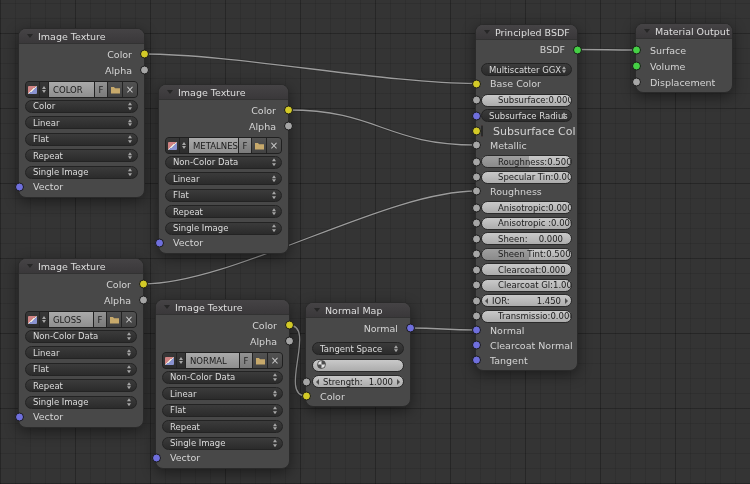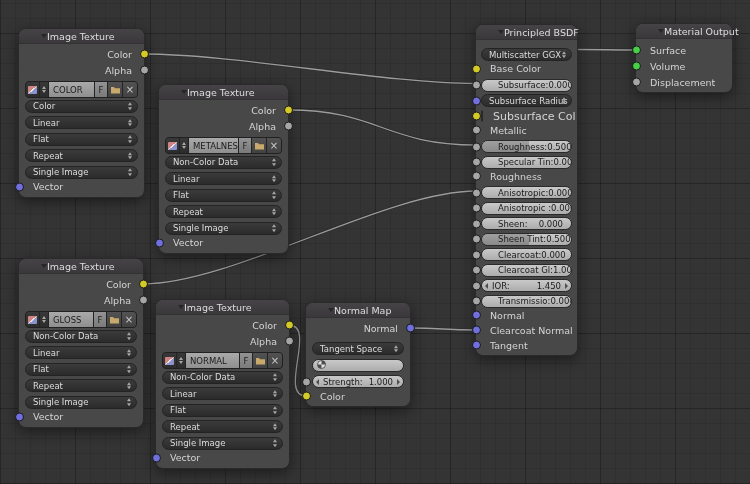--- a/index.html
+++ b/index.html
@@ -12,21 +12,21 @@
       repeating-linear-gradient(0deg,  rgba(0,0,0,0.20) 0 1px, transparent 1px 75px),
       repeating-linear-gradient(90deg, rgba(0,0,0,0.09) 0 1px, transparent 1px 15px),
       repeating-linear-gradient(0deg,  rgba(0,0,0,0.09) 0 1px, transparent 1px 15px);
   }
   #wires{position:absolute;left:0;top:0;width:100%;height:100%;z-index:1;}
   .node{
     position:absolute;z-index:2;background:#484848;border:1px solid #2a2a2a;
     border-radius:8px;box-shadow:0 4px 14px rgba(0,0,0,0.45);box-sizing:border-box;
   }
   .hdr{
-    height:14px;display:flex;align-items:center;padding:0 22px;
+    height:14px;display:flex;align-items:center;gap:5px;padding:0 8px;
     background:linear-gradient(180deg,#454345,#3a383a);
     border-radius:7px 7px 0 0;border-bottom:1px solid #323232;
   }
   .tri{width:0;height:0;border-left:3.5px solid transparent;border-right:3.5px solid transparent;border-top:4.5px solid #262626;}
   .title{font-size:9.5px;color:#dfdfdf;white-space:nowrap;}
   .body{padding:2px 0 2px;}
   .row{height:16px;position:relative;display:flex;align-items:center;}
   .r-out{justify-content:flex-end;padding-right:12px;}
   .r-in{padding-left:14px;}
   .lbl{font-size:9.5px;color:#d4d4d4;white-space:nowrap;}
@@ -471,20 +471,24 @@
           <span class="lbl">Color</span>
         </div>
       </div>
     </div>
     <div class="node n-principled" style="left: 475px; top: 24px; width: 103px;">
       <div class="hdr">
         <span class="tri"></span>
         <span class="title">Principled BSDF</span>
       </div>
       <div class="body">
+        <div class="row r-out">
+          <span class="lbl">BSDF</span>
+          <span class="socket s-out" style="background: rgb(69, 208, 69);"></span>
+        </div>
         <div class="wrow xt">
           <div class="widget combo">
             <span class="ctext">Multiscatter GGX</span>
             <span class="carr">
               <span class="cu"></span>
               <span class="cd"></span>
             </span>
           </div>
         </div>
         <div class="row r-in">

